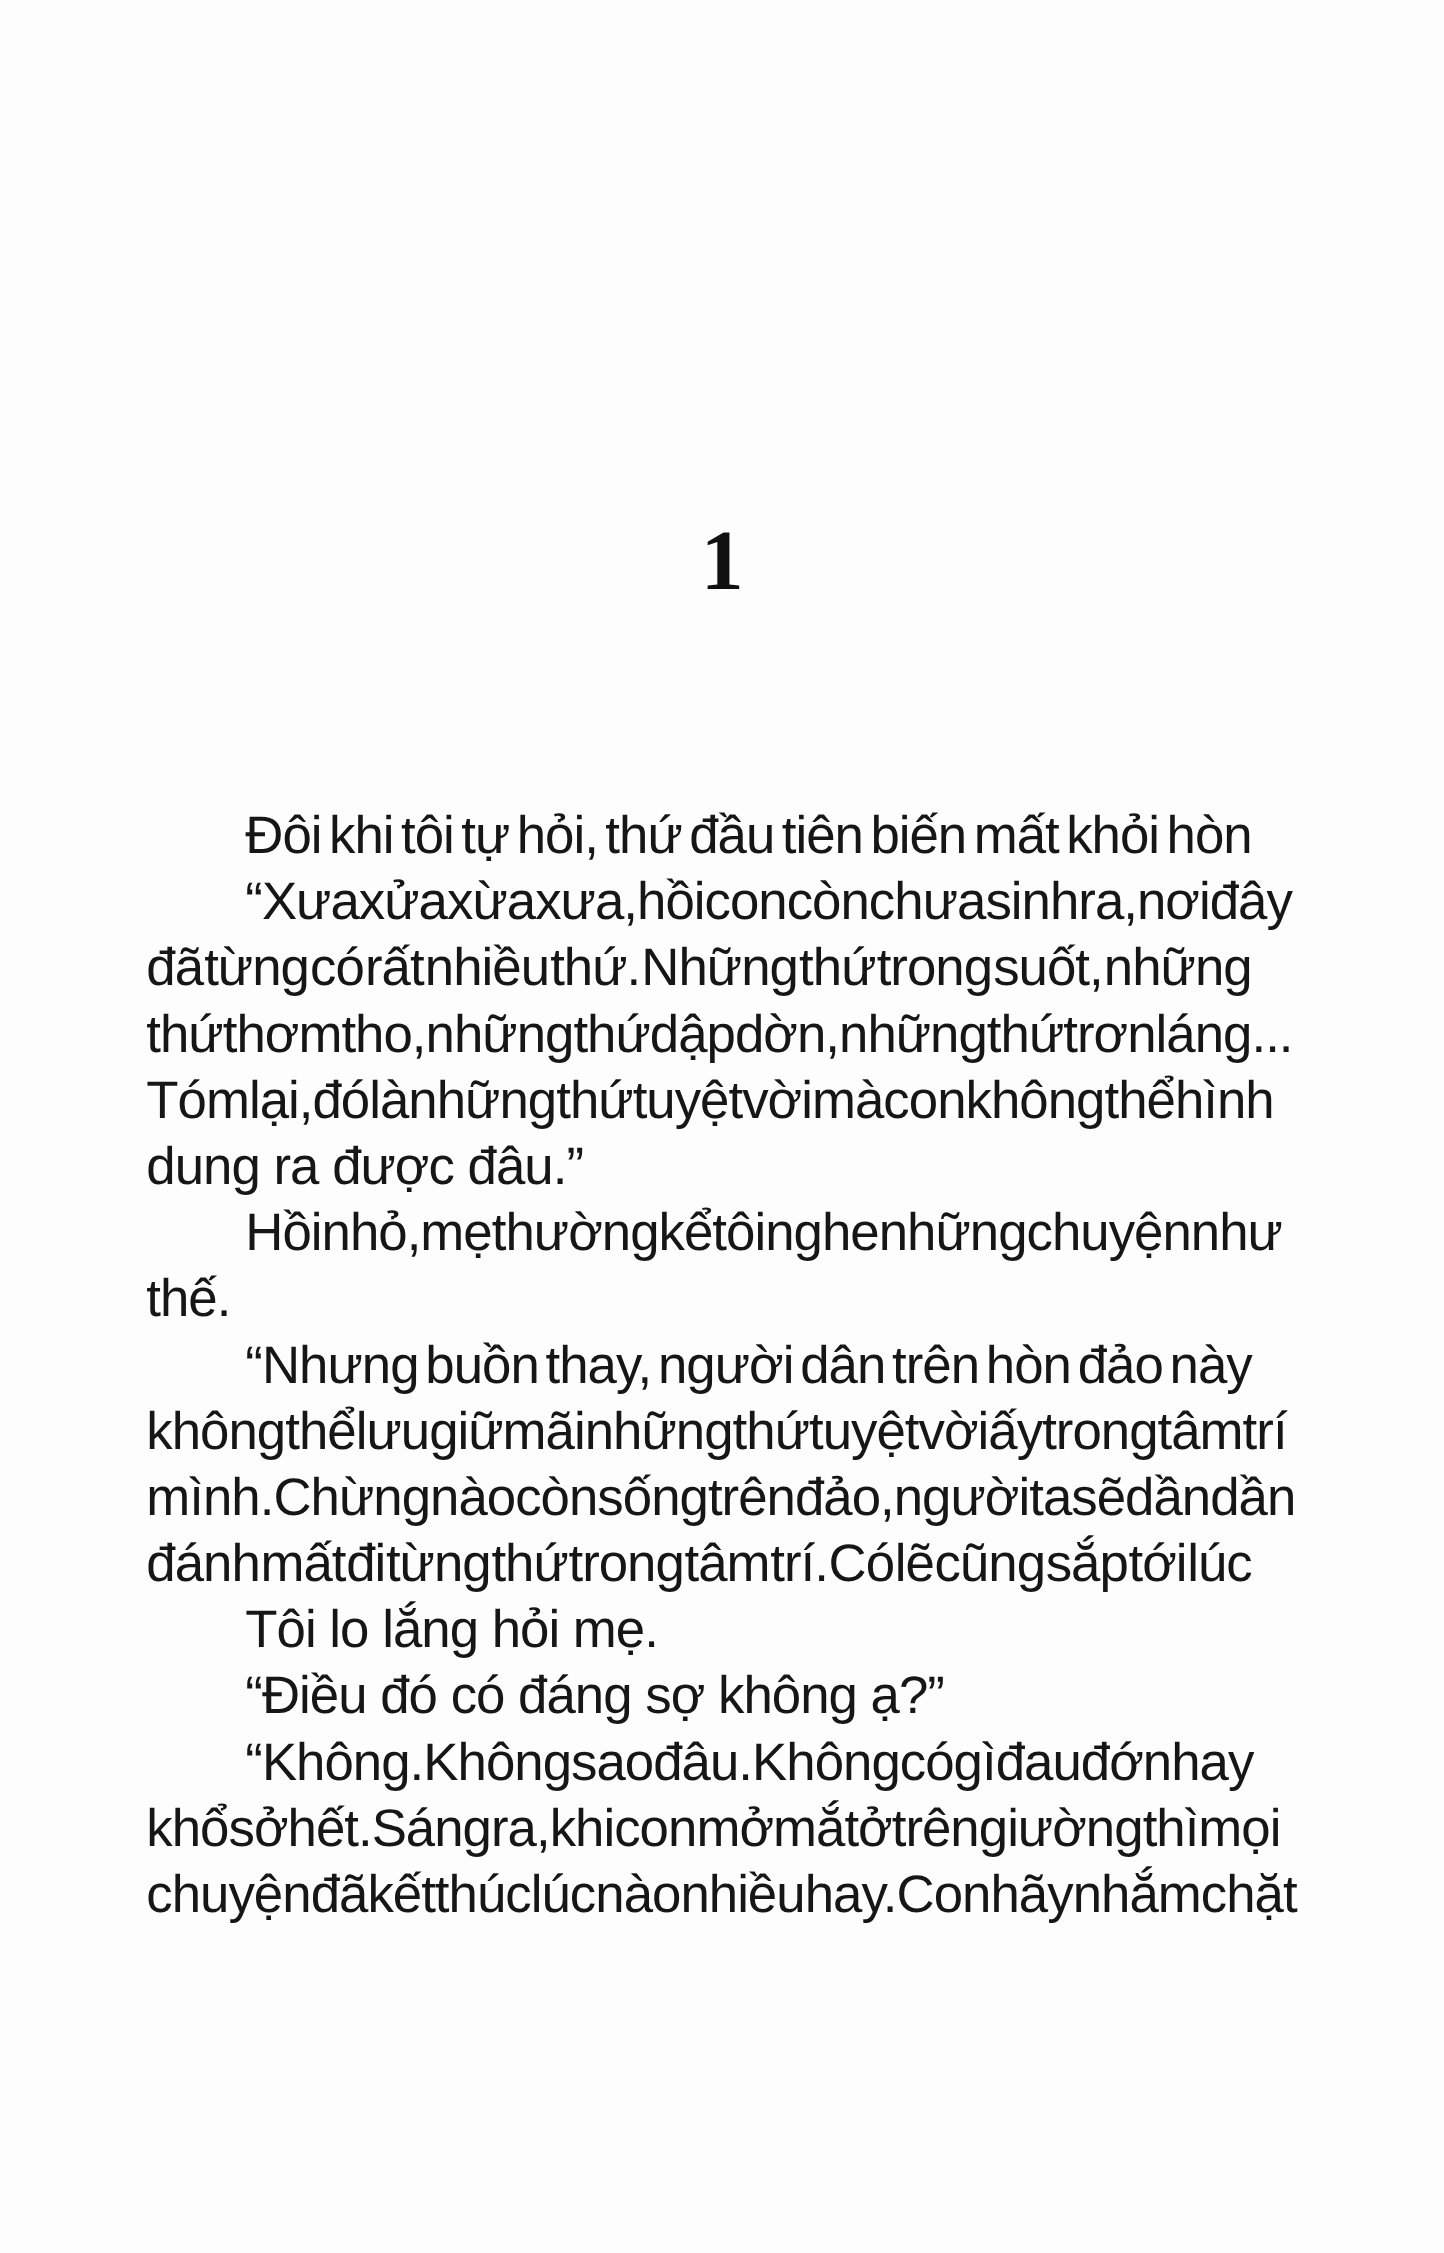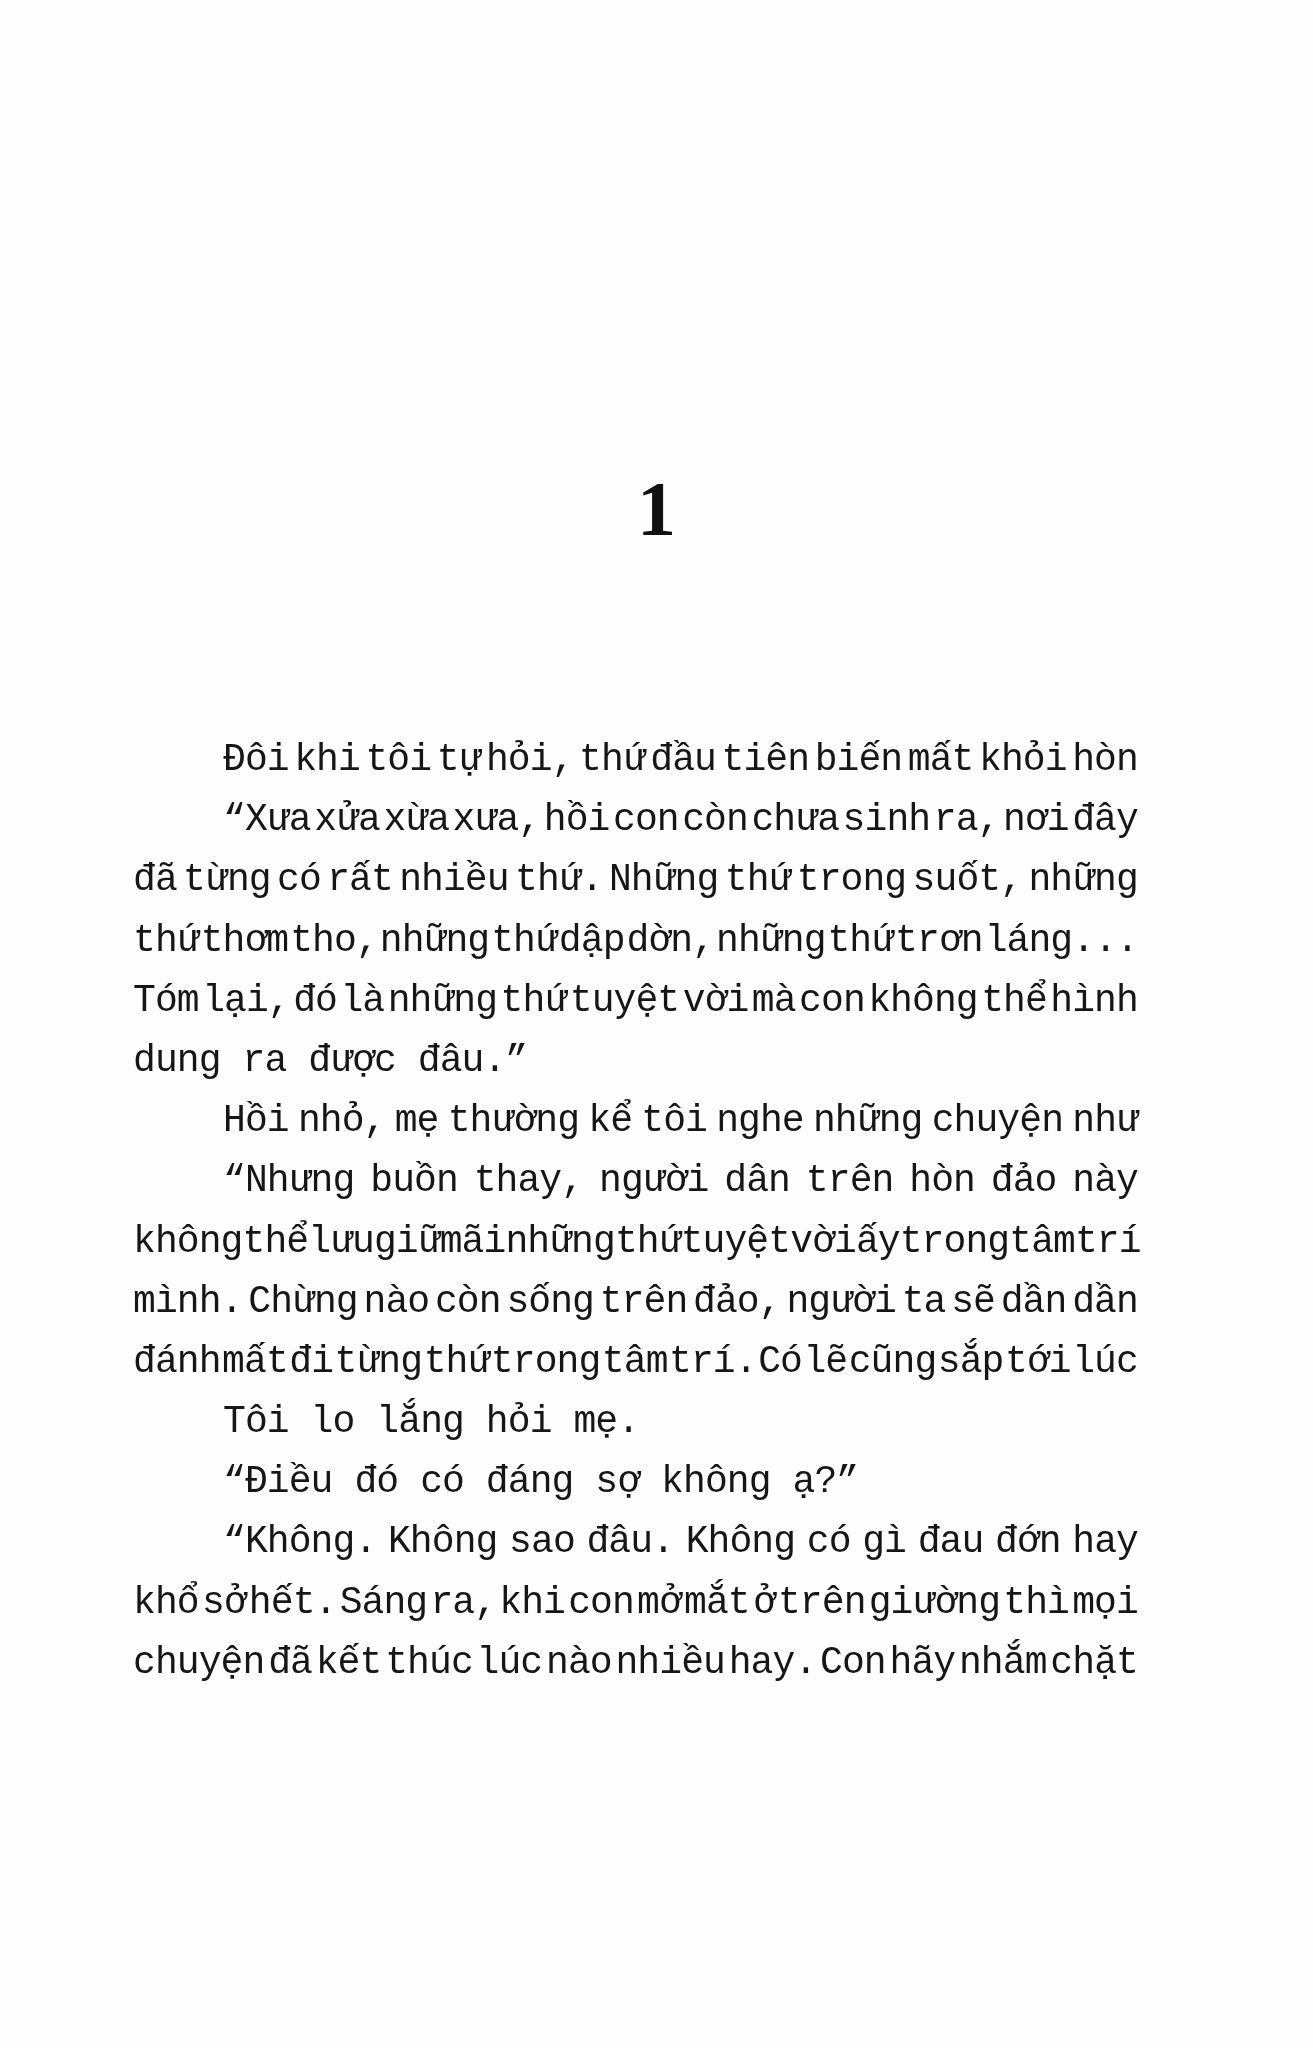--- a/index.html
+++ b/index.html
@@ -5,21 +5,21 @@
   html, body { margin: 0; padding: 0; background: #ffffff; }
   body { width: 1313px; height: 2048px; position: relative; overflow: hidden; }
   .page { position: absolute; left: 0; top: 0; width: 1313px; height: 2048px; background: #fdfdfd; }
   .chapter-num {
     position: absolute; left: 0; width: 1313px; top: 470px; text-align: center;
     font-family: "Liberation Serif", serif; font-weight: bold; font-size: 78px; color: #111;
     line-height: 1;
   }
   .body-text {
     position: absolute; left: 133px; top: 730px; width: 1005px;
-    font-family: Liberation Mono, monospace; font-size: 38px; line-height: 60.2px; color: #161616;
+    font-family: Liberation Sans, sans-serif; font-size: 48px; line-height: 60.2px; color: #161616;
     letter-spacing: -0.9px;
   }
   .line { white-space: nowrap; height: 60.2px; display: block; transform-origin: left center; }
   .line.indent { padding-left: 90px; }
   .just { display: flex; justify-content: space-between; }
   .just span { display: inline-block; }
 </style>
 </head>
 <body>
 
@@ -102,20 +102,21 @@
         <span>nhỏ,</span>
         <span>mẹ</span>
         <span>thường</span>
         <span>kể</span>
         <span>tôi</span>
         <span>nghe</span>
         <span>những</span>
         <span>chuyện</span>
         <span>như</span>
       </span>
+    <span class="line">thế.</span>
     <span class="line indent just">
         <span>“Nhưng</span>
         <span>buồn</span>
         <span>thay,</span>
         <span>người</span>
         <span>dân</span>
         <span>trên</span>
         <span>hòn</span>
         <span>đảo</span>
         <span>này</span>

